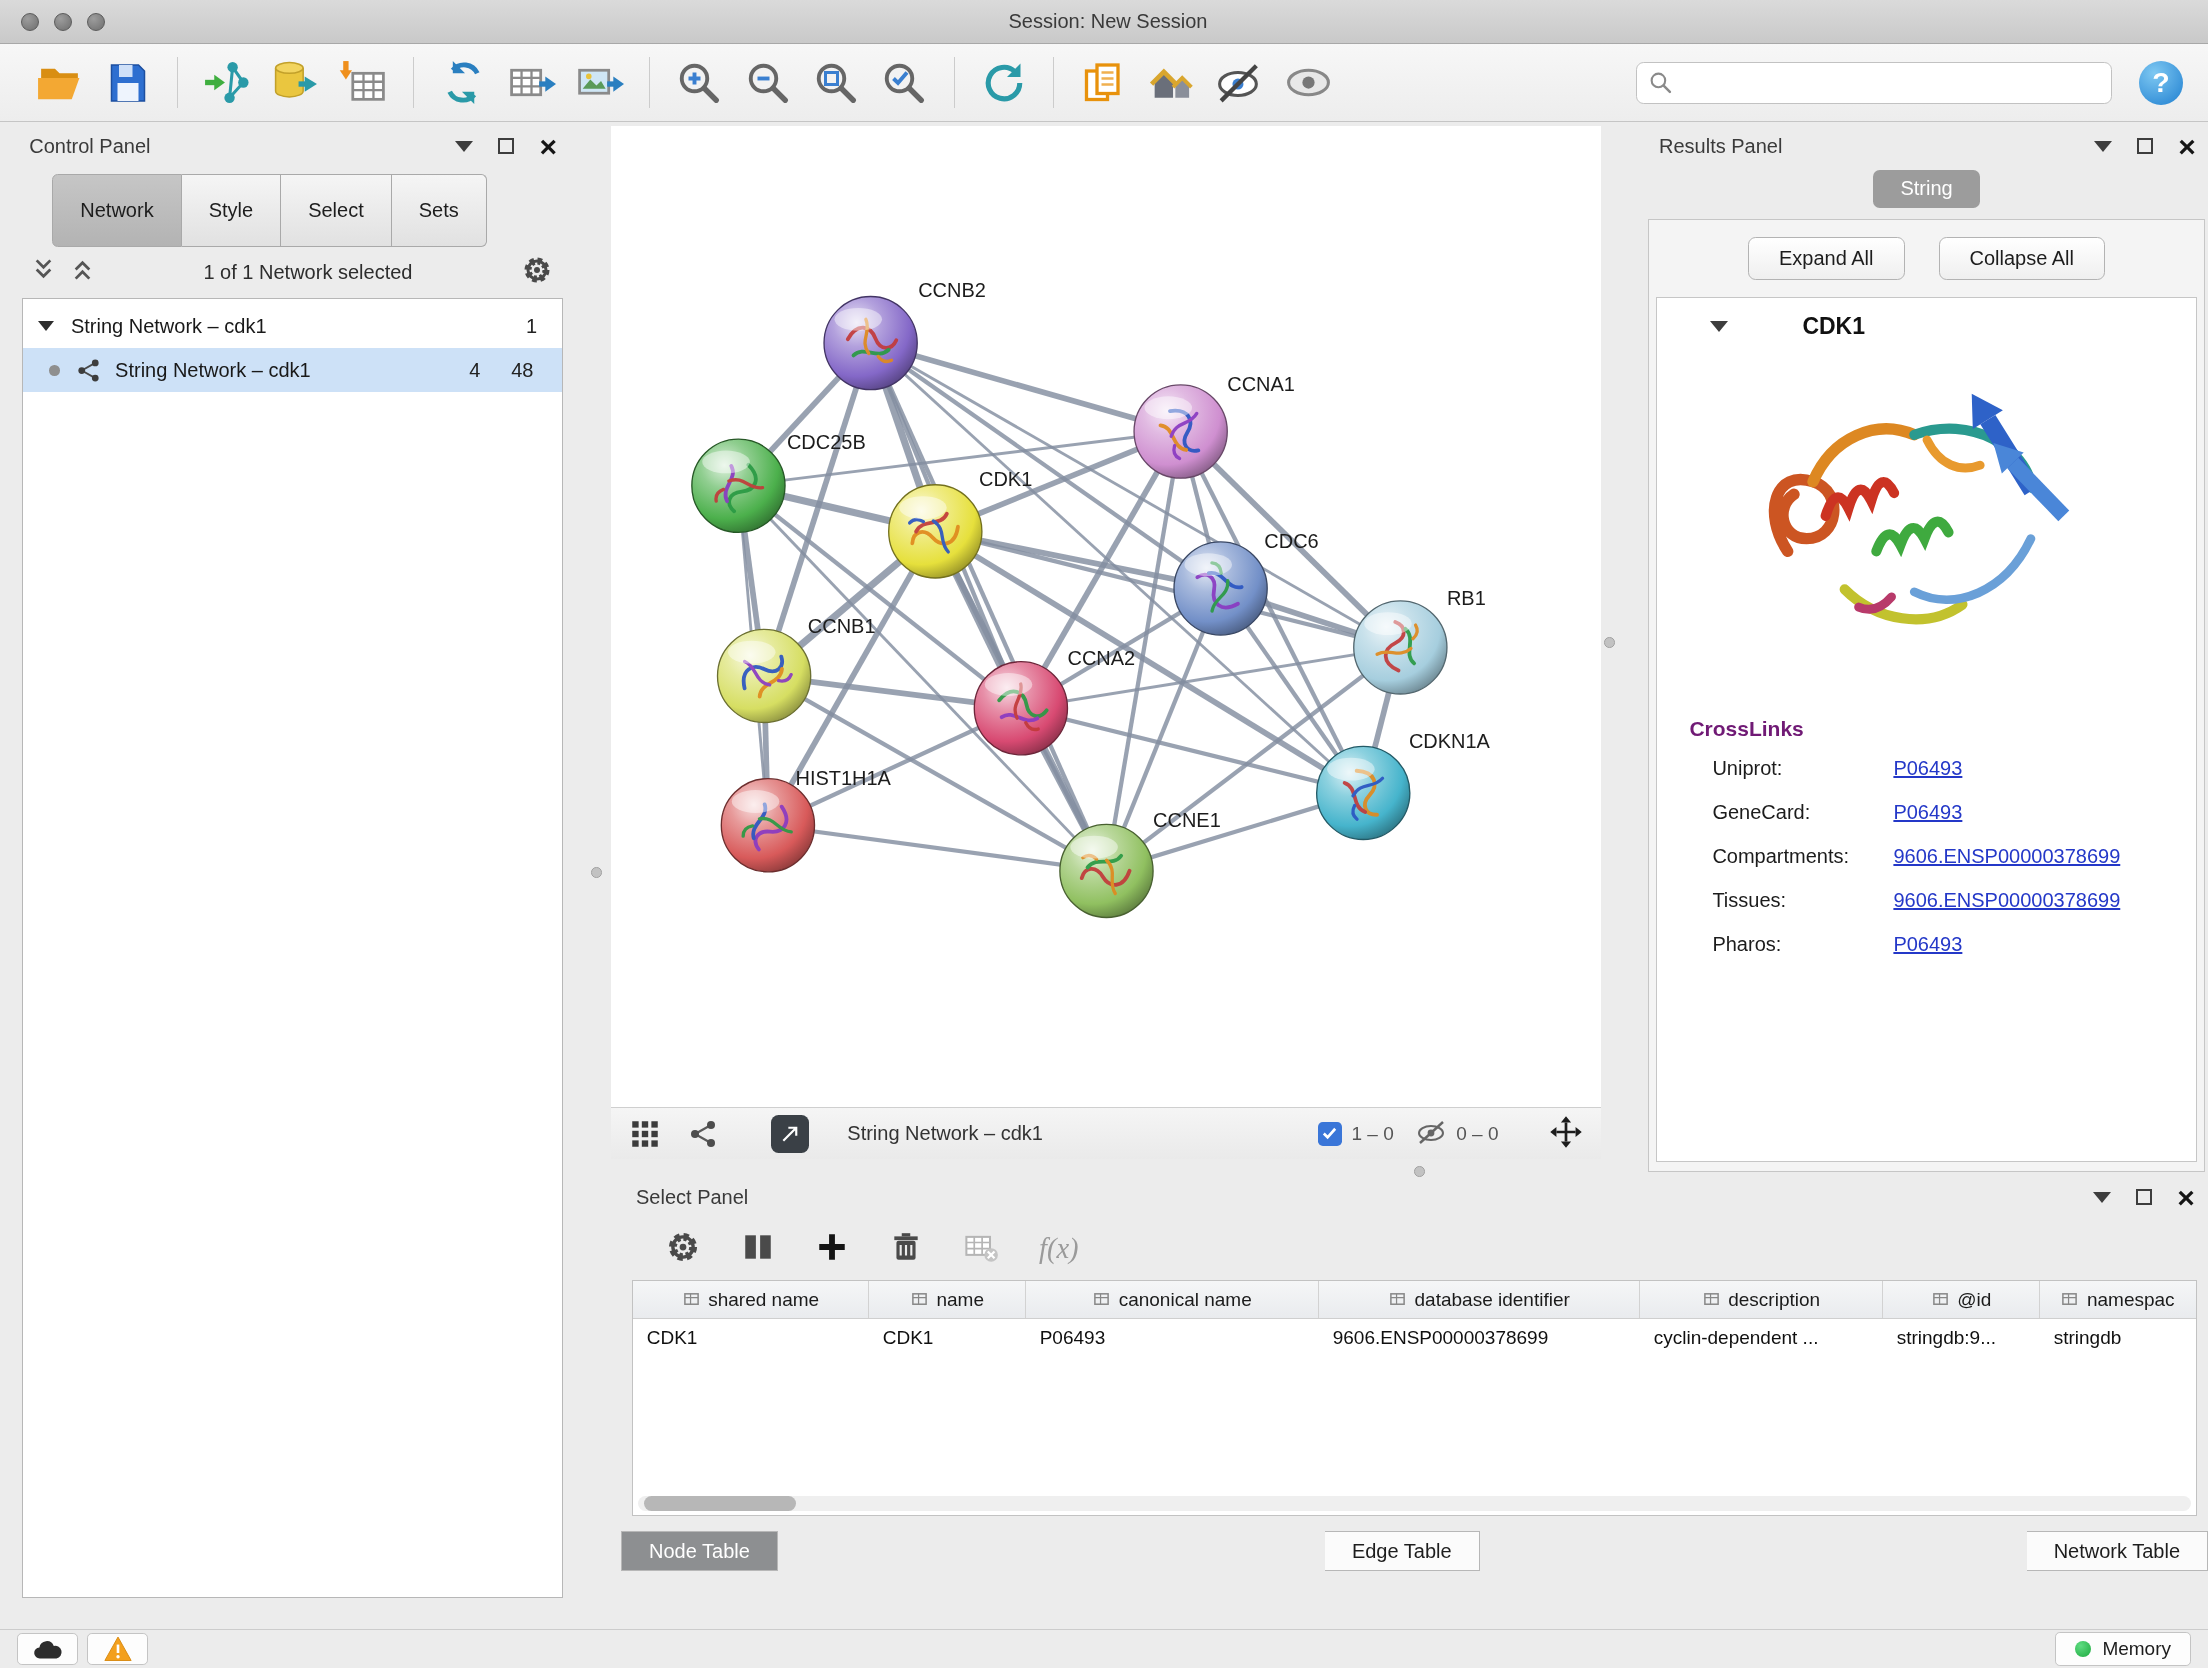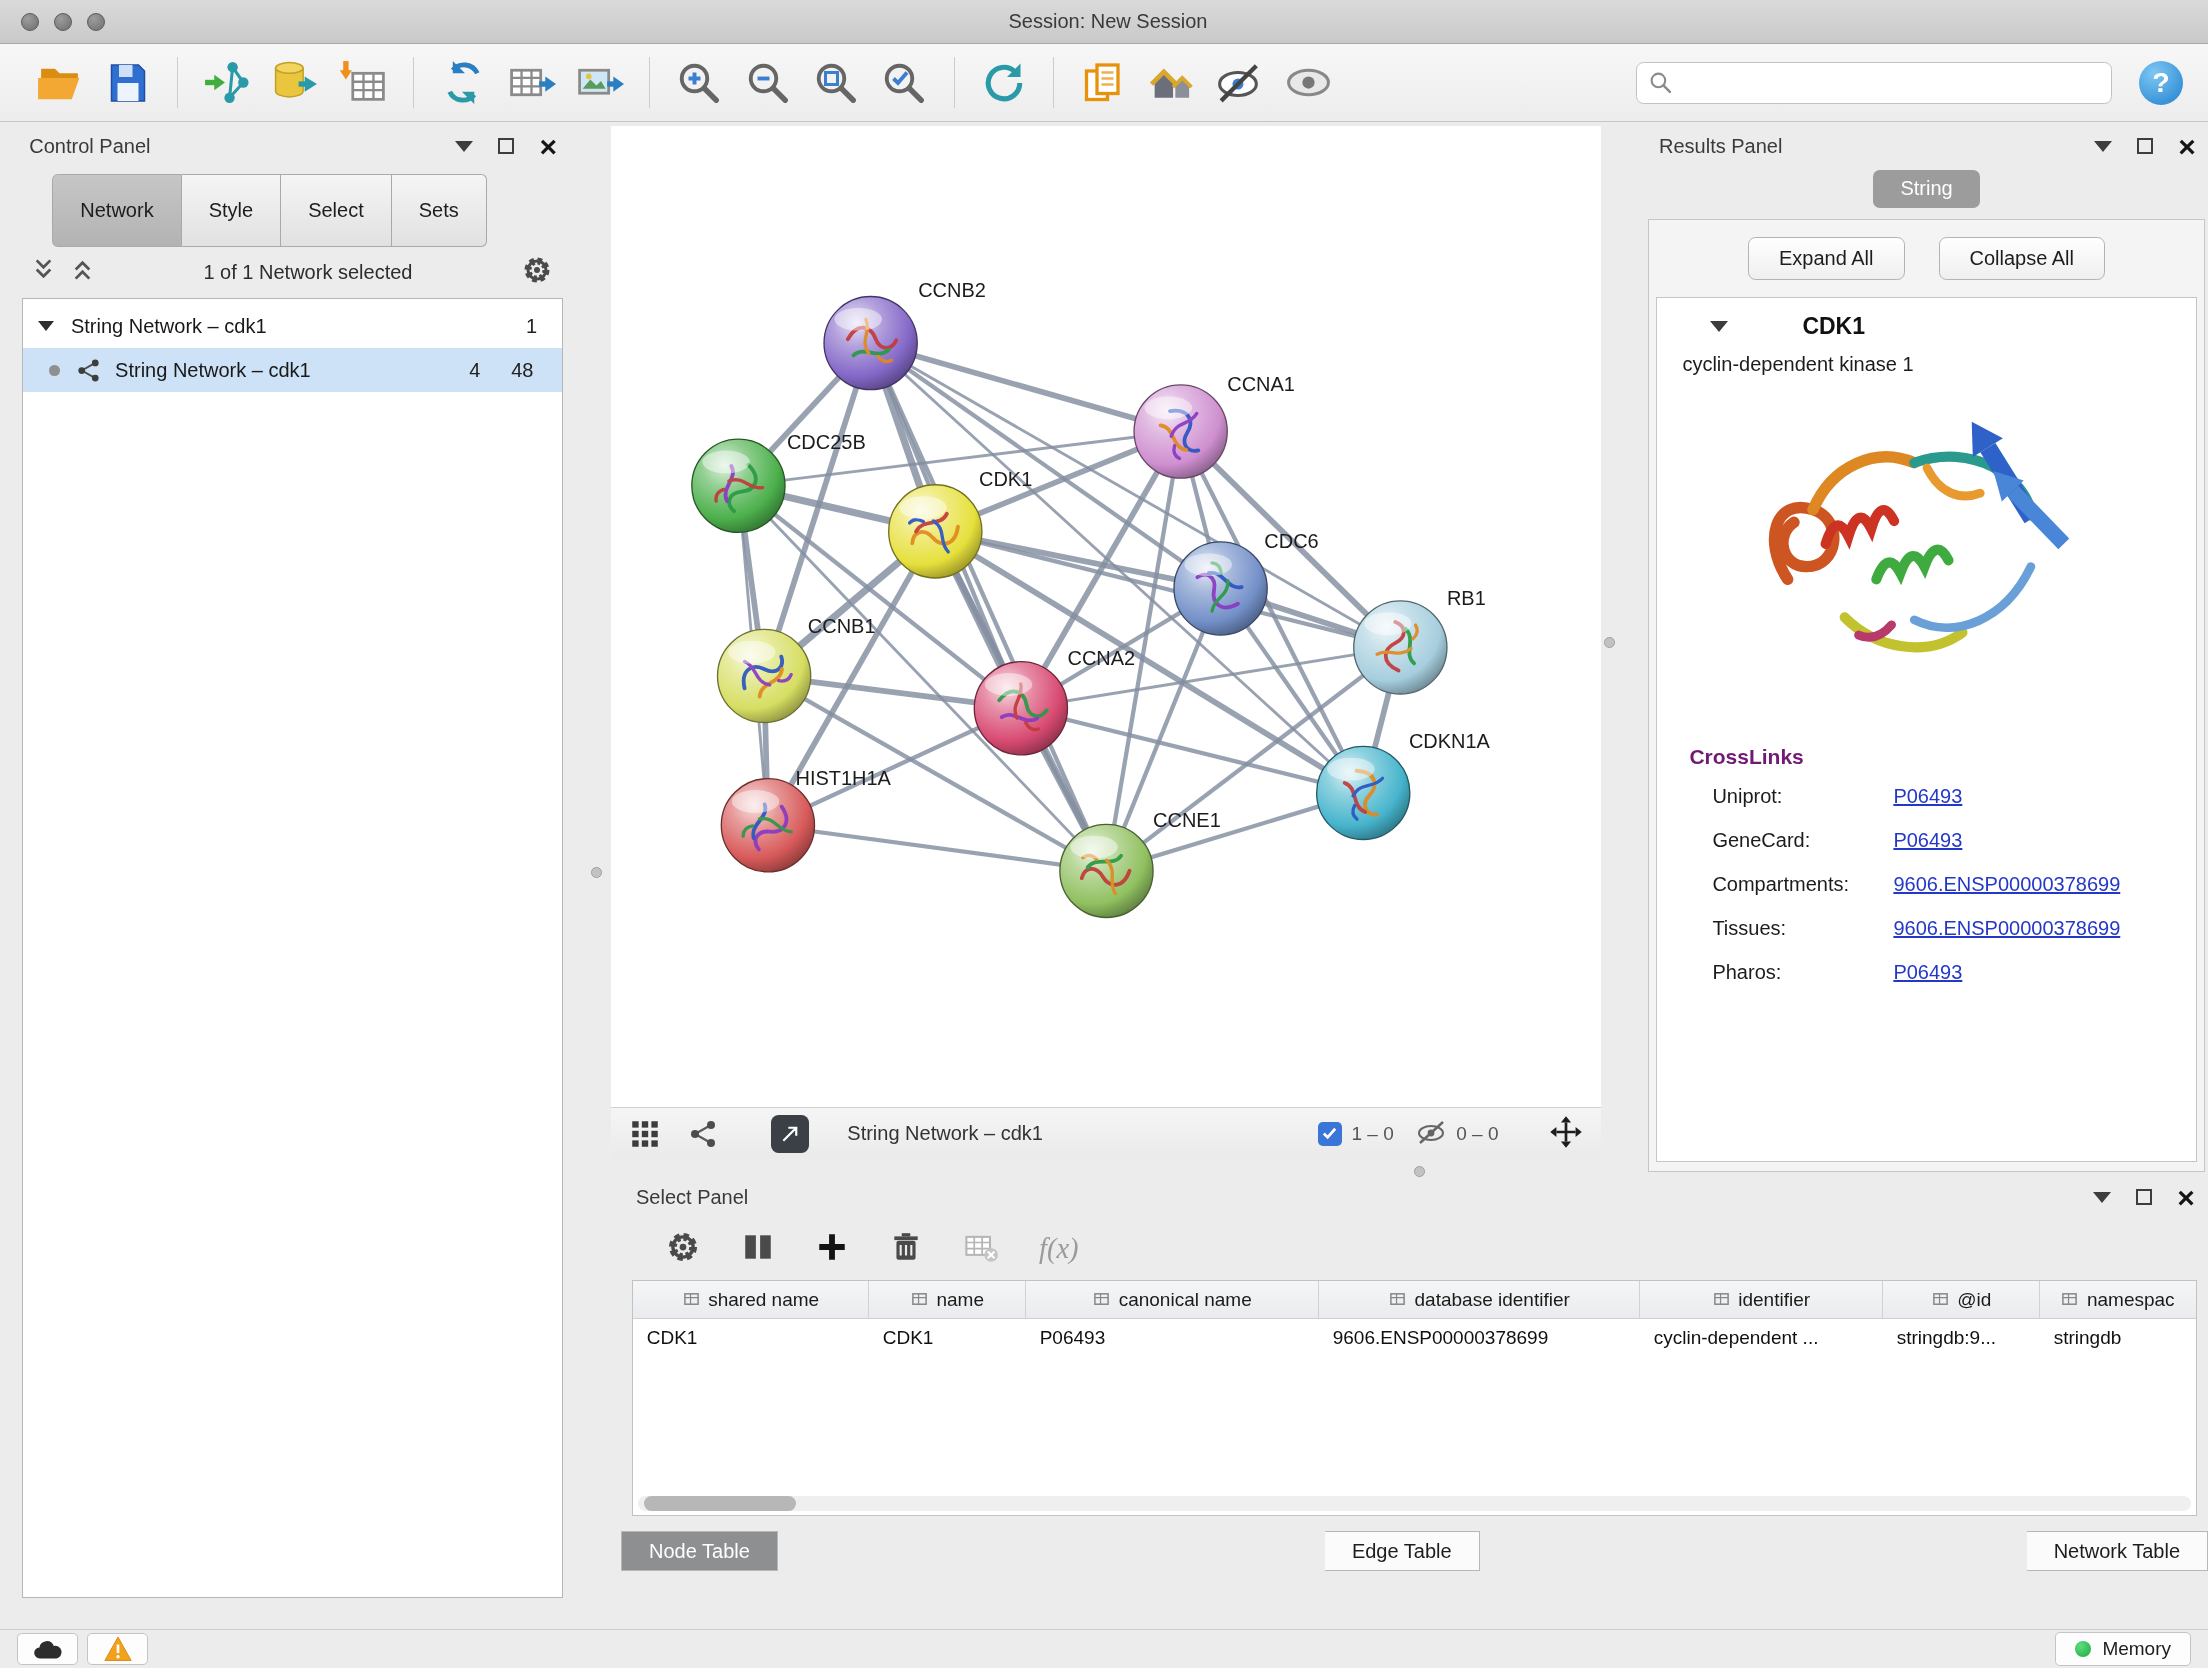--- a/index.html
+++ b/index.html
@@ -632,21 +632,20 @@
     <div class="rp-outer">
       <div class="rp-buttons">
         <button class="btn">Expand All</button>
         <button class="btn">Collapse All</button>
       </div>
       <div class="rp-box2">
         <div class="gene-head">
           <span class="tri-down"></span>
           <span class="gene-sym">CDK1</span>
         </div>
-        <div class="gene-desc">cyclin-dependent kinase 1</div>
         <div class="protein-wrap">
           <svg viewBox="0 0 300 260" width="380" height="330">
             <path d="M40 150 C20 120 30 85 60 95 C85 103 80 140 55 140 C35 140 30 115 45 105" stroke="#cc5522" stroke-width="9" fill="none" stroke-linecap="round"></path>
             <path d="M60 95 C75 60 110 45 140 58" stroke="#dd8822" stroke-width="9" fill="none" stroke-linecap="round"></path>
             <path d="M70 122 q8 -26 18 -6 q8 -26 18 -6 q8 -26 18 -6" stroke="#cc3322" stroke-width="8" fill="none" stroke-linecap="round"></path>
             <path d="M110 150 q9 -24 19 -5 q9 -24 19 -5 q9 -24 19 -5" stroke="#3faa3f" stroke-width="8" fill="none" stroke-linecap="round"></path>
             <path d="M85 180 C110 205 150 212 178 192" stroke="#c2c22e" stroke-width="8" fill="none" stroke-linecap="round"></path>
             <path d="M140 58 C185 42 228 68 233 100" stroke="#2a9a8f" stroke-width="8" fill="none" stroke-linecap="round"></path>
             <path d="M150 62 C160 82 176 88 192 82" stroke="#e89a2e" stroke-width="7" fill="none" stroke-linecap="round"></path>
             <g transform="translate(233,102) rotate(148)">
@@ -760,21 +759,21 @@
               <rect x="2" y="3" width="14" height="11" fill="none" stroke="#888" stroke-width="1.6"></rect>
               <path d="M2 7h14M8 3v11" stroke="#888" stroke-width="1.3"></path>
             </svg>
           <span>database identifier</span>
         </span>
         <span class="th" style="width:243px;">
           <svg viewBox="0 0 18 18" width="17" height="17">
               <rect x="2" y="3" width="14" height="11" fill="none" stroke="#888" stroke-width="1.6"></rect>
               <path d="M2 7h14M8 3v11" stroke="#888" stroke-width="1.3"></path>
             </svg>
-          <span>identifier</span>
+          <span>description</span>
         </span>
         <span class="th" style="width:157px;">
           <svg viewBox="0 0 18 18" width="17" height="17">
               <rect x="2" y="3" width="14" height="11" fill="none" stroke="#888" stroke-width="1.6"></rect>
               <path d="M2 7h14M8 3v11" stroke="#888" stroke-width="1.3"></path>
             </svg>
           <span>@id</span>
         </span>
         <span class="th" style="flex:1;border-right:none;">
           <svg viewBox="0 0 18 18" width="17" height="17">

